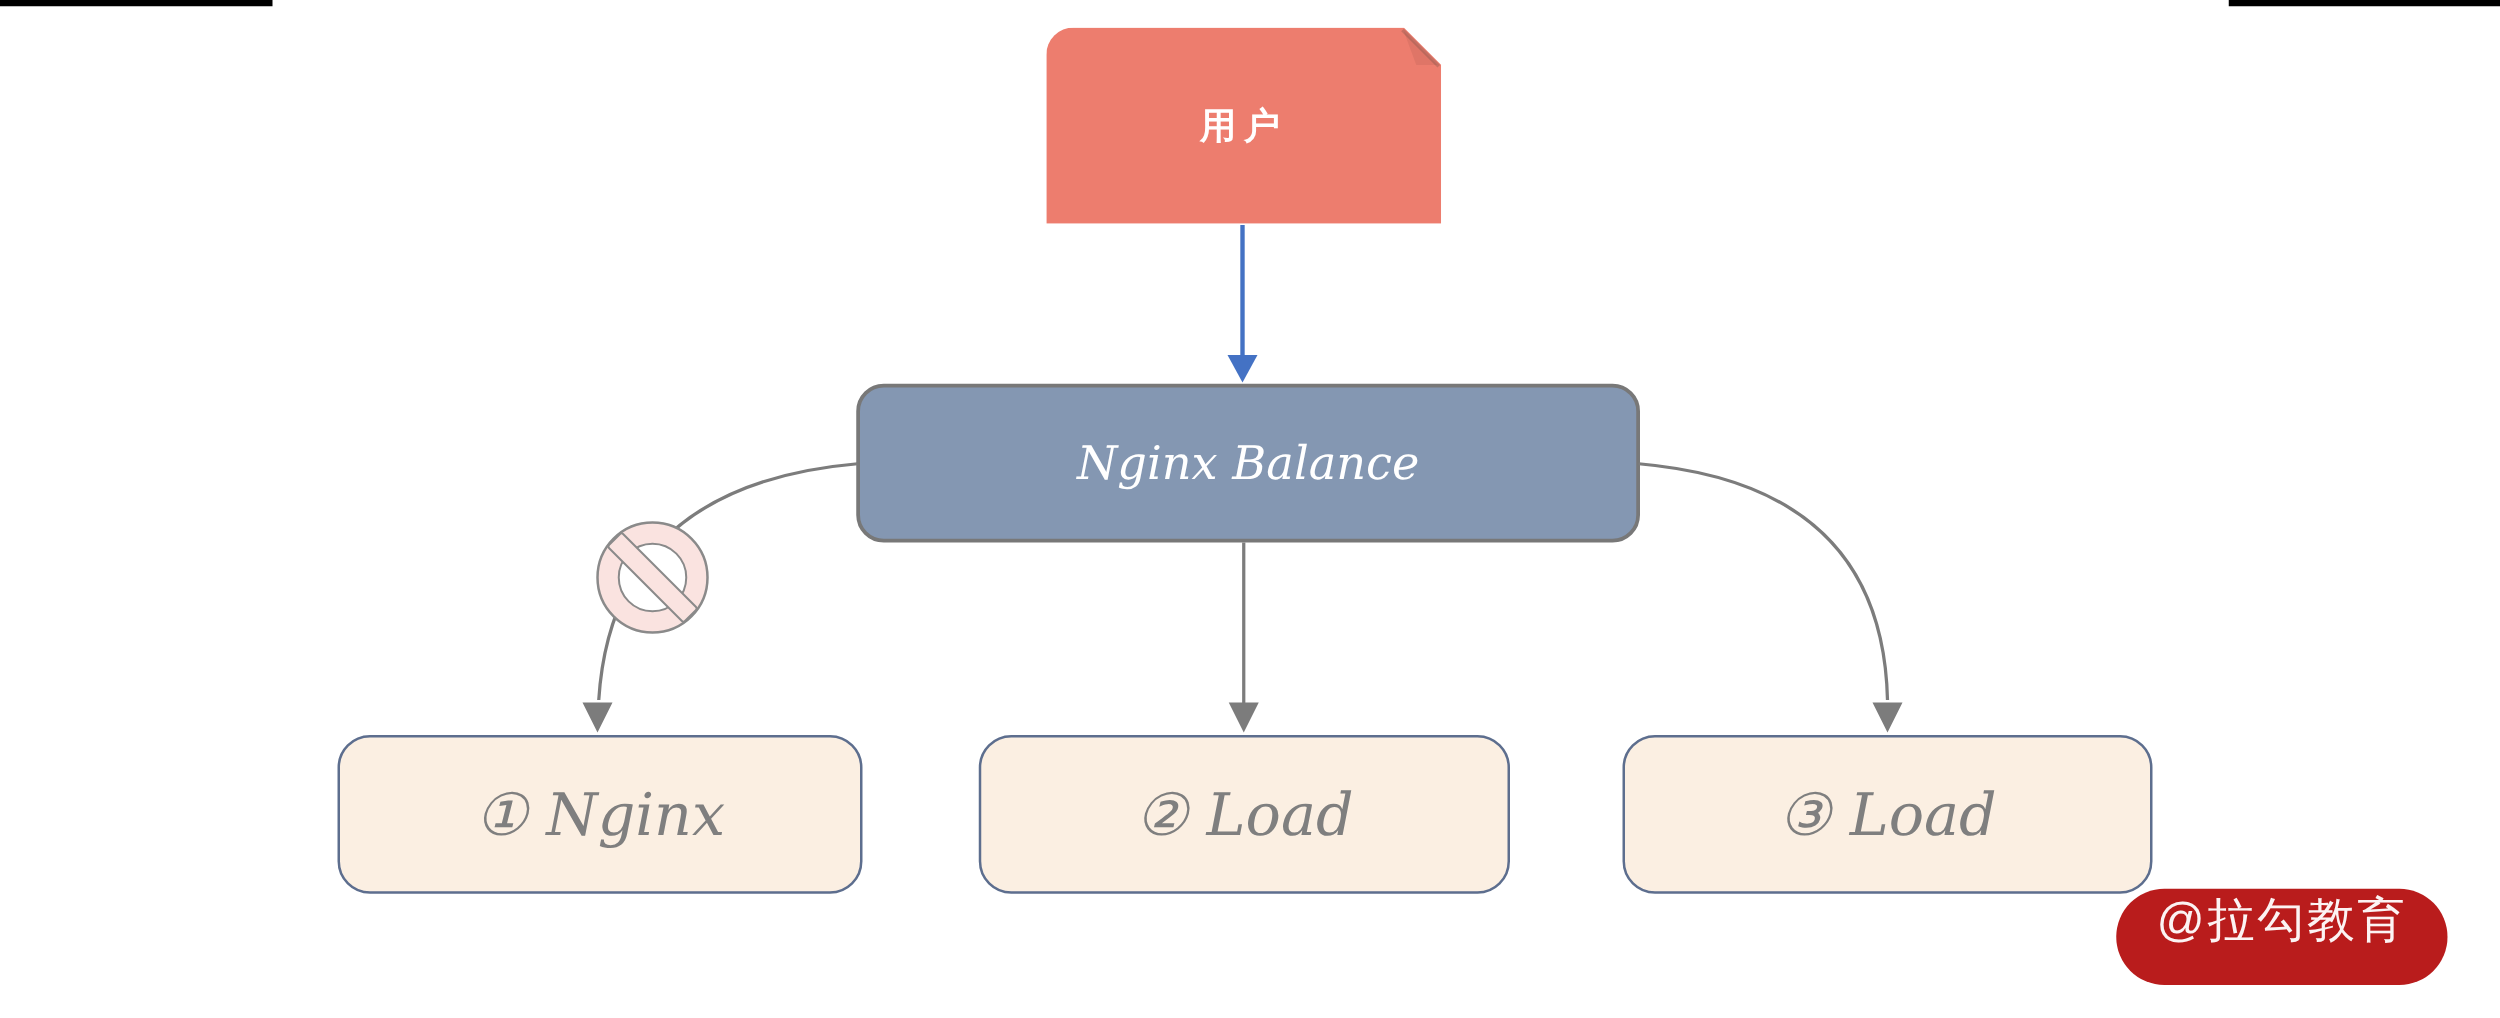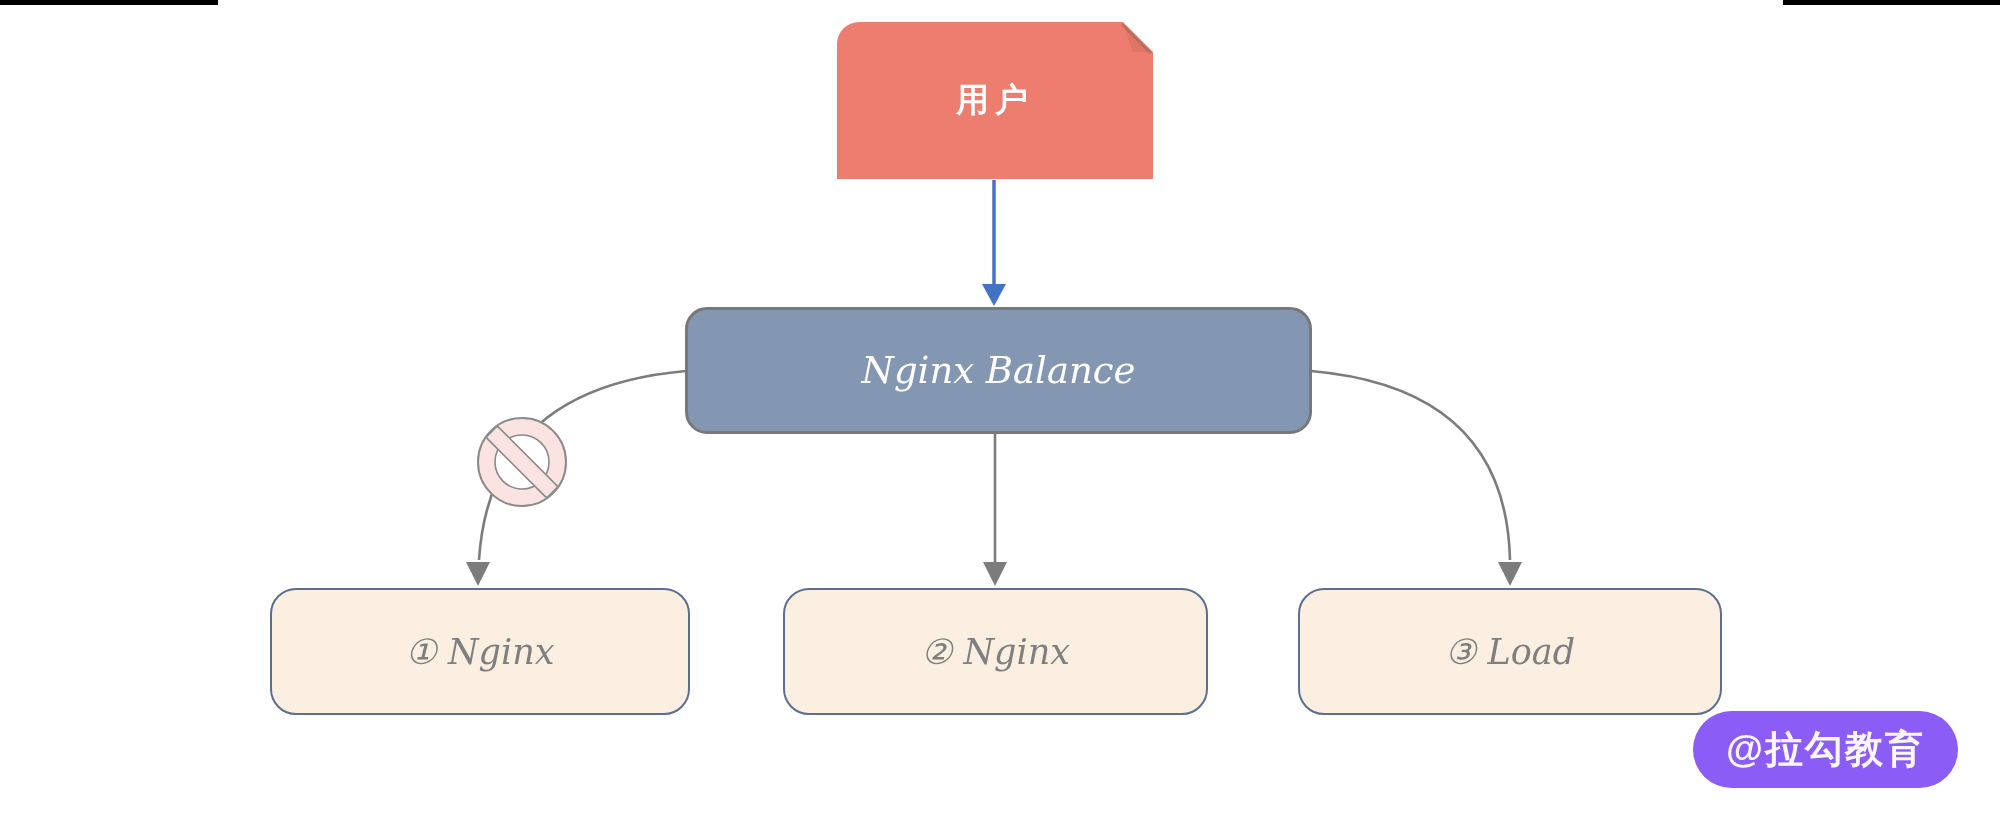--- a/index.html
+++ b/index.html
@@ -39,21 +39,21 @@
     left: 837px;
     top: 22px;
     width: 316px;
     height: 157px;
     background: #ED7D6E;
     border-radius: 22px 0 0 0;
     clip-path: polygon(0 0, calc(100% - 30px) 0, 100% 30px, 100% 100%, 0 100%);
   }
   .node.user .label {
     color: #ffffff;
-    font-size: 33px;
+    font-size: 29px;
     font-weight: bold;
     letter-spacing: 6px;
   }
 
   .node.lb {
     left: 685px;
     top: 307px;
     width: 627px;
     height: 127px;
     background: #8497B2;
@@ -69,21 +69,21 @@
   .node.nginx {
     top: 588px;
     height: 127px;
     background: #FBEFE2;
     border: 2px solid #5D6E8E;
     border-radius: 26px;
   }
   .node.nginx .label {
     color: #7F7F7F;
     font-style: italic;
-    font-size: 35px;
+    font-size: 47px;
   }
   .node.nginx.n1 { left: 270px;  width: 420px; }
   .node.nginx.n2 { left: 783px;  width: 425px; }
   .node.nginx.n3 { left: 1298px; width: 424px; }
 
   
   .connector-layer {
     position: absolute;
     left: 0;
     top: 0;
@@ -92,27 +92,25 @@
     pointer-events: none;
   }
 
   
   .watermark {
     position: absolute;
     left: 1693px;
     top: 711px;
     width: 265px;
     height: 77px;
-    background: #8b5cf6;
+    background: #b91c1c;
     border-radius: 39px;
     display: flex;
-    align-items: center;
     justify-content: center;
     font-family: "Liberation Sans", sans-serif;
-    font-weight: bold;
   }
   .watermark .label {
     color: rgba(255, 255, 255, 0.95);
     font-size: 38px;
     letter-spacing: 2px;
   }
 </style>
 </head>
 <body>
 
@@ -126,21 +124,21 @@
   </div>
 
   <div class="node lb">
     <span class="label">Nginx Balance</span>
   </div>
 
   <div class="node nginx n1">
     <span class="label">① Nginx</span>
   </div>
   <div class="node nginx n2">
-    <span class="label">② Nginx</span>
+    <span class="label">② Load</span>
   </div>
   <div class="node nginx n3">
     <span class="label">③ Load</span>
   </div>
 
   <svg class="connector-layer" viewBox="0 0 2000 814" xmlns="http://www.w3.org/2000/svg">
 
     <g>
       <path d="M 1122 24 L 1151 53" stroke="#C76F62" stroke-width="3" fill="none"></path>
       <path d="M 1123 25 L 1150 52 L 1133 52 Z" fill="rgba(0,0,0,0.06)"></path>

